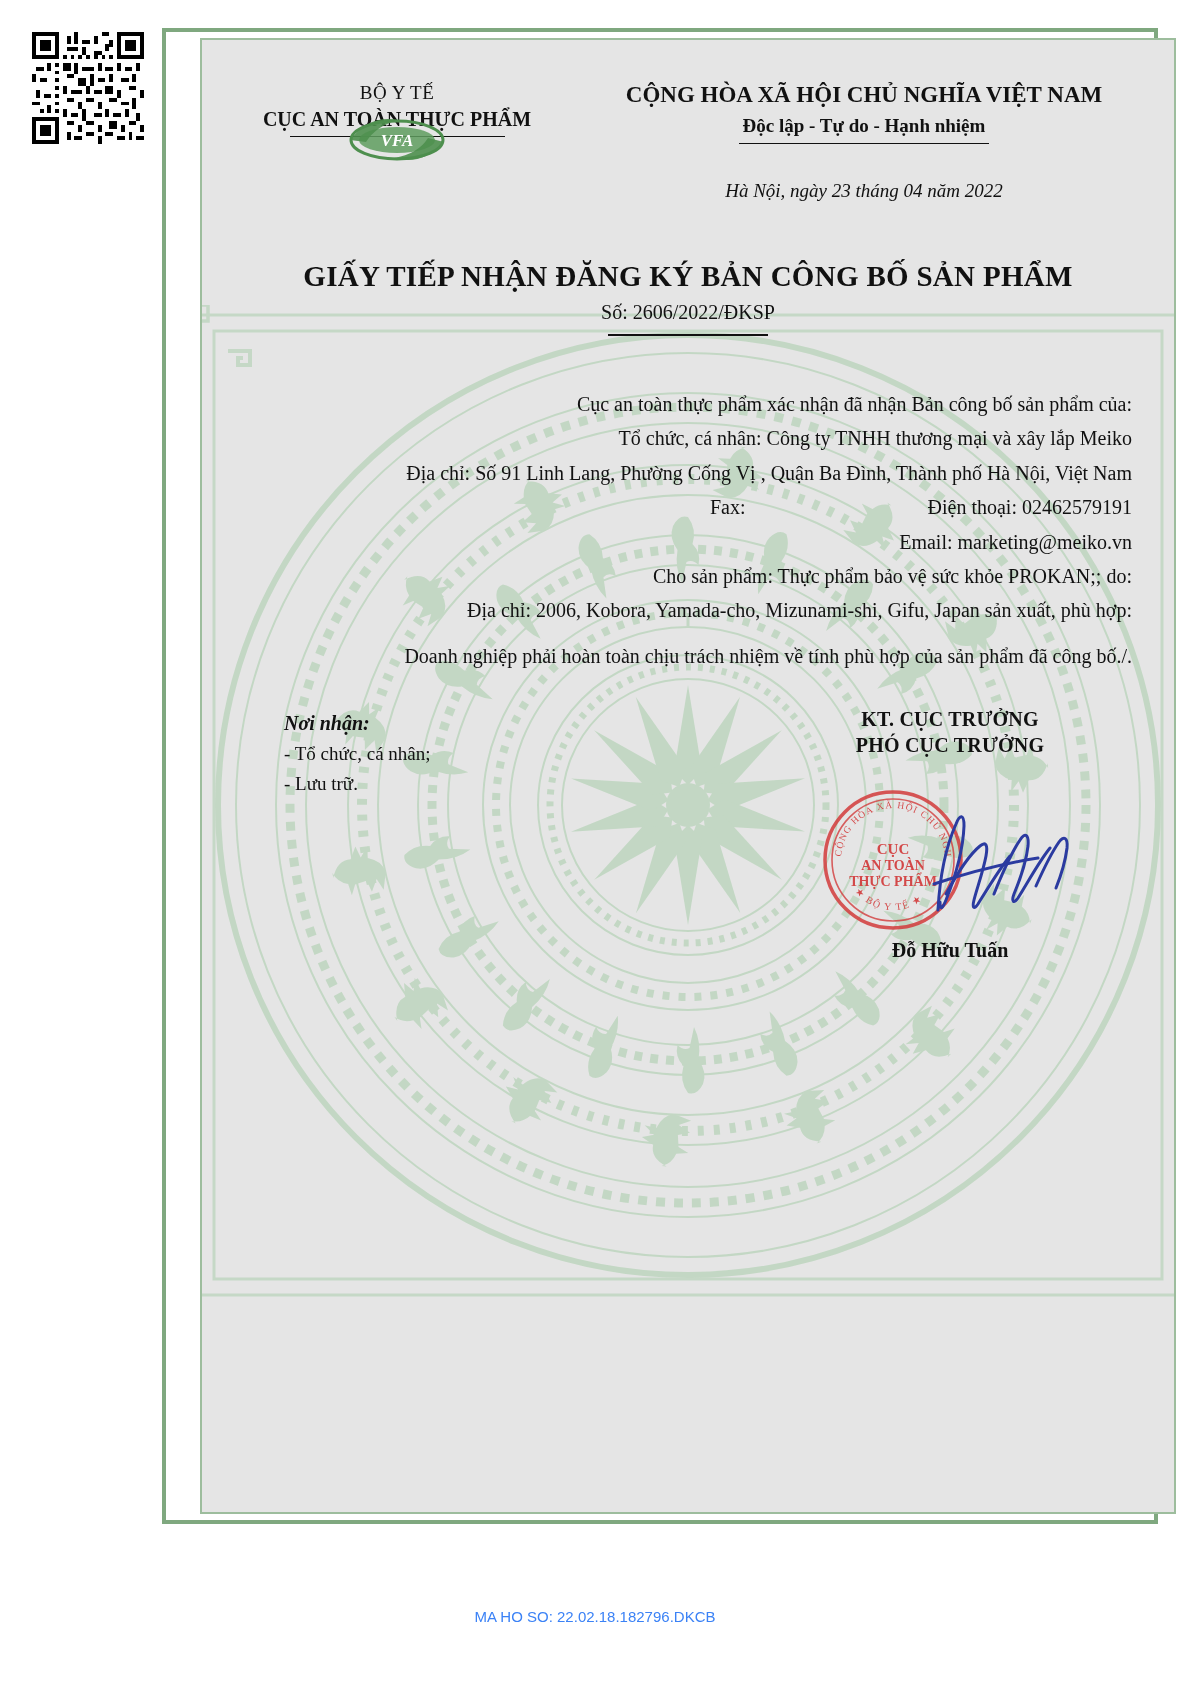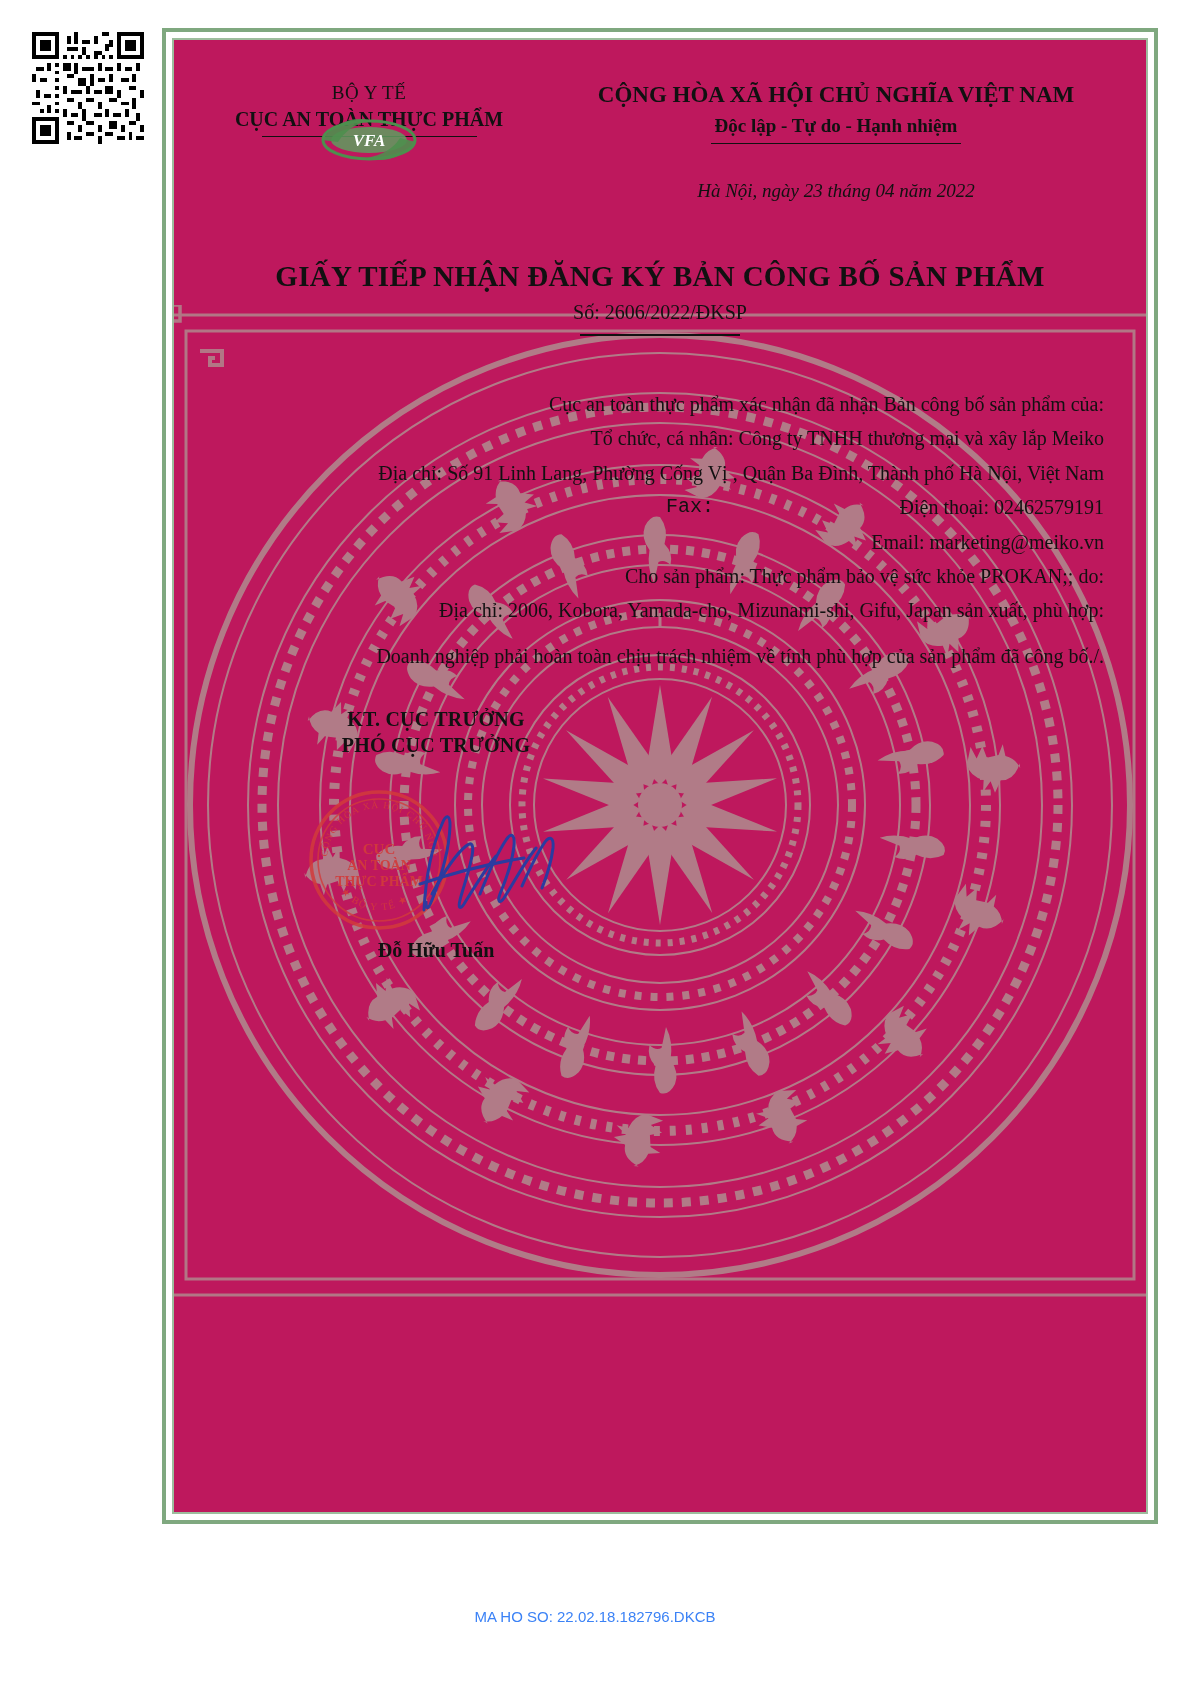--- a/index.html
+++ b/index.html
@@ -37,21 +37,22 @@
     box-sizing: border-box;
     padding: 6px;
   }
   #certificate-inner-frame {
     width: 100%;
     height: 100%;
     border: 2px solid #9dbd9d;
     box-sizing: border-box;
     position: relative;
     overflow: hidden;
-    background: #be185d;
+    background: #e5e5e5;
+    margin-left: 28px;
   }
 
   
   #drum-watermark {
     position: absolute;
     left: 50%;
     top: 52%;
     transform: translate(-50%, -50%);
     width: 1000px;
     height: 1000px;
@@ -581,29 +582,34 @@
         <div class="doc-number">Số: 2606/2022/ĐKSP</div>
         <div class="rule-under-number"></div>
       </div>
 
       <div class="body-block">
         <p>Cục an toàn thực phẩm xác nhận đã nhận Bản công bố sản phẩm của:</p>
         <p>Tổ chức, cá nhân: Công ty TNHH thương mại và xây lắp Meiko</p>
         <p>Địa chỉ: Số 91 Linh Lang, Phường Cống Vị , Quận Ba Đình, Thành phố Hà Nội, Việt Nam</p>
         <p style="position:relative;">
           <span>Điện thoại: 02462579191</span>
-          <span style="position:absolute; left:410px;font-family:Liberation Mono, monospace;">Fax:</span>
+          <span style="position:absolute; left:426px;">Fax:</span>
         </p>
         <p>Email: marketing@meiko.vn</p>
         <p>Cho sản phẩm: Thực phẩm bảo vệ sức khỏe  PROKAN;; do:</p>
         <p>Địa chỉ: 2006, Kobora, Yamada-cho, Mizunami-shi, Gifu, Japan sản xuất, phù hợp:</p>
         <p class="spaced">Doanh nghiệp phải hoàn toàn chịu trách nhiệm về tính phù hợp của sản phẩm đã công bố./.</p>
       </div>
 
       <div class="sign-area">
+        <div class="recipients">
+          <div class="rec-title">Nơi nhận:</div>
+          <div>- Tổ chức, cá nhân;</div>
+          <div>- Lưu trữ.</div>
+        </div>
 
         <div class="signer">
           <div class="line1">KT. CỤC TRƯỞNG</div>
           <div class="line2">PHÓ CỤC TRƯỞNG</div>
 
           <div class="stamp-wrap">
             <svg viewBox="0 0 330 180" width="330" height="180">
               <g transform="translate(105,92)">
                 <circle cx="0" cy="0" r="68" fill="none" stroke="#d23b3b" stroke-width="3.5" opacity="0.85"></circle>
                 <circle cx="0" cy="0" r="61" fill="none" stroke="#d23b3b" stroke-width="1.6" opacity="0.8"></circle>

